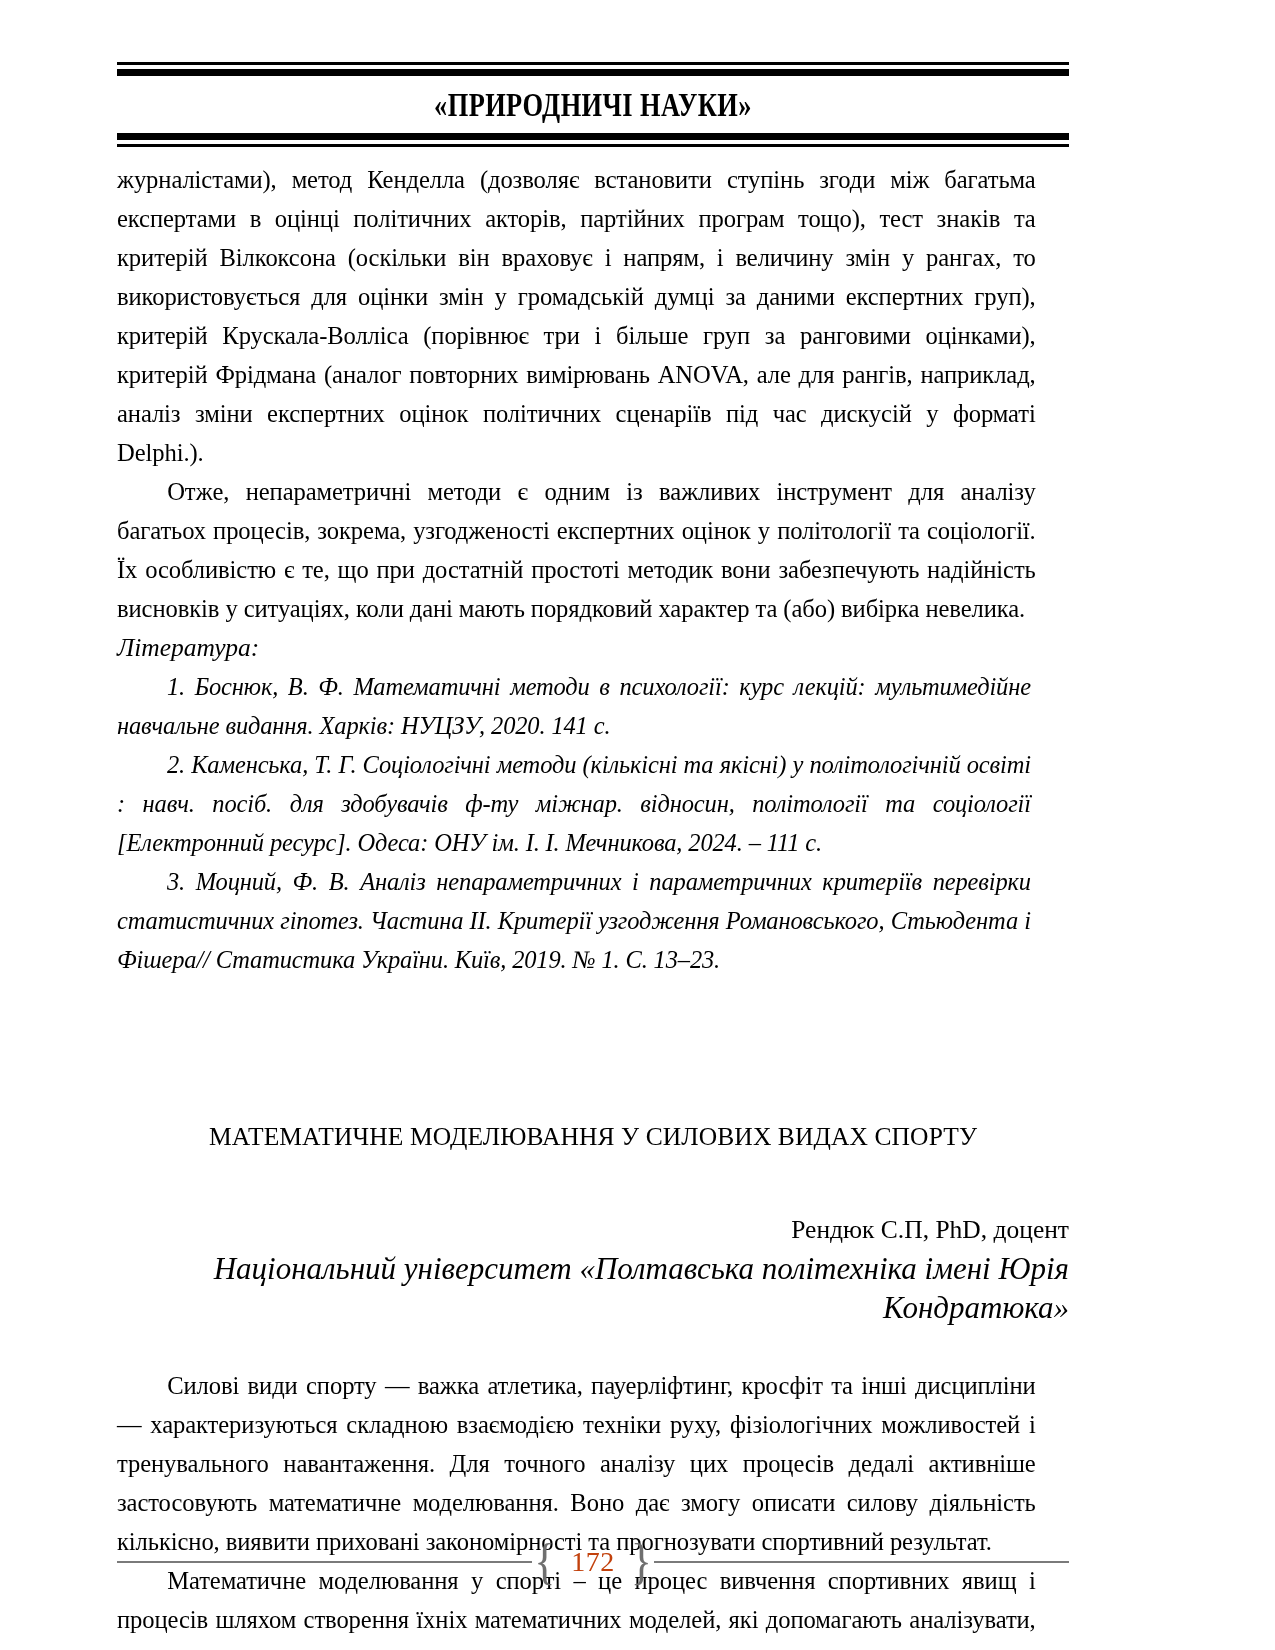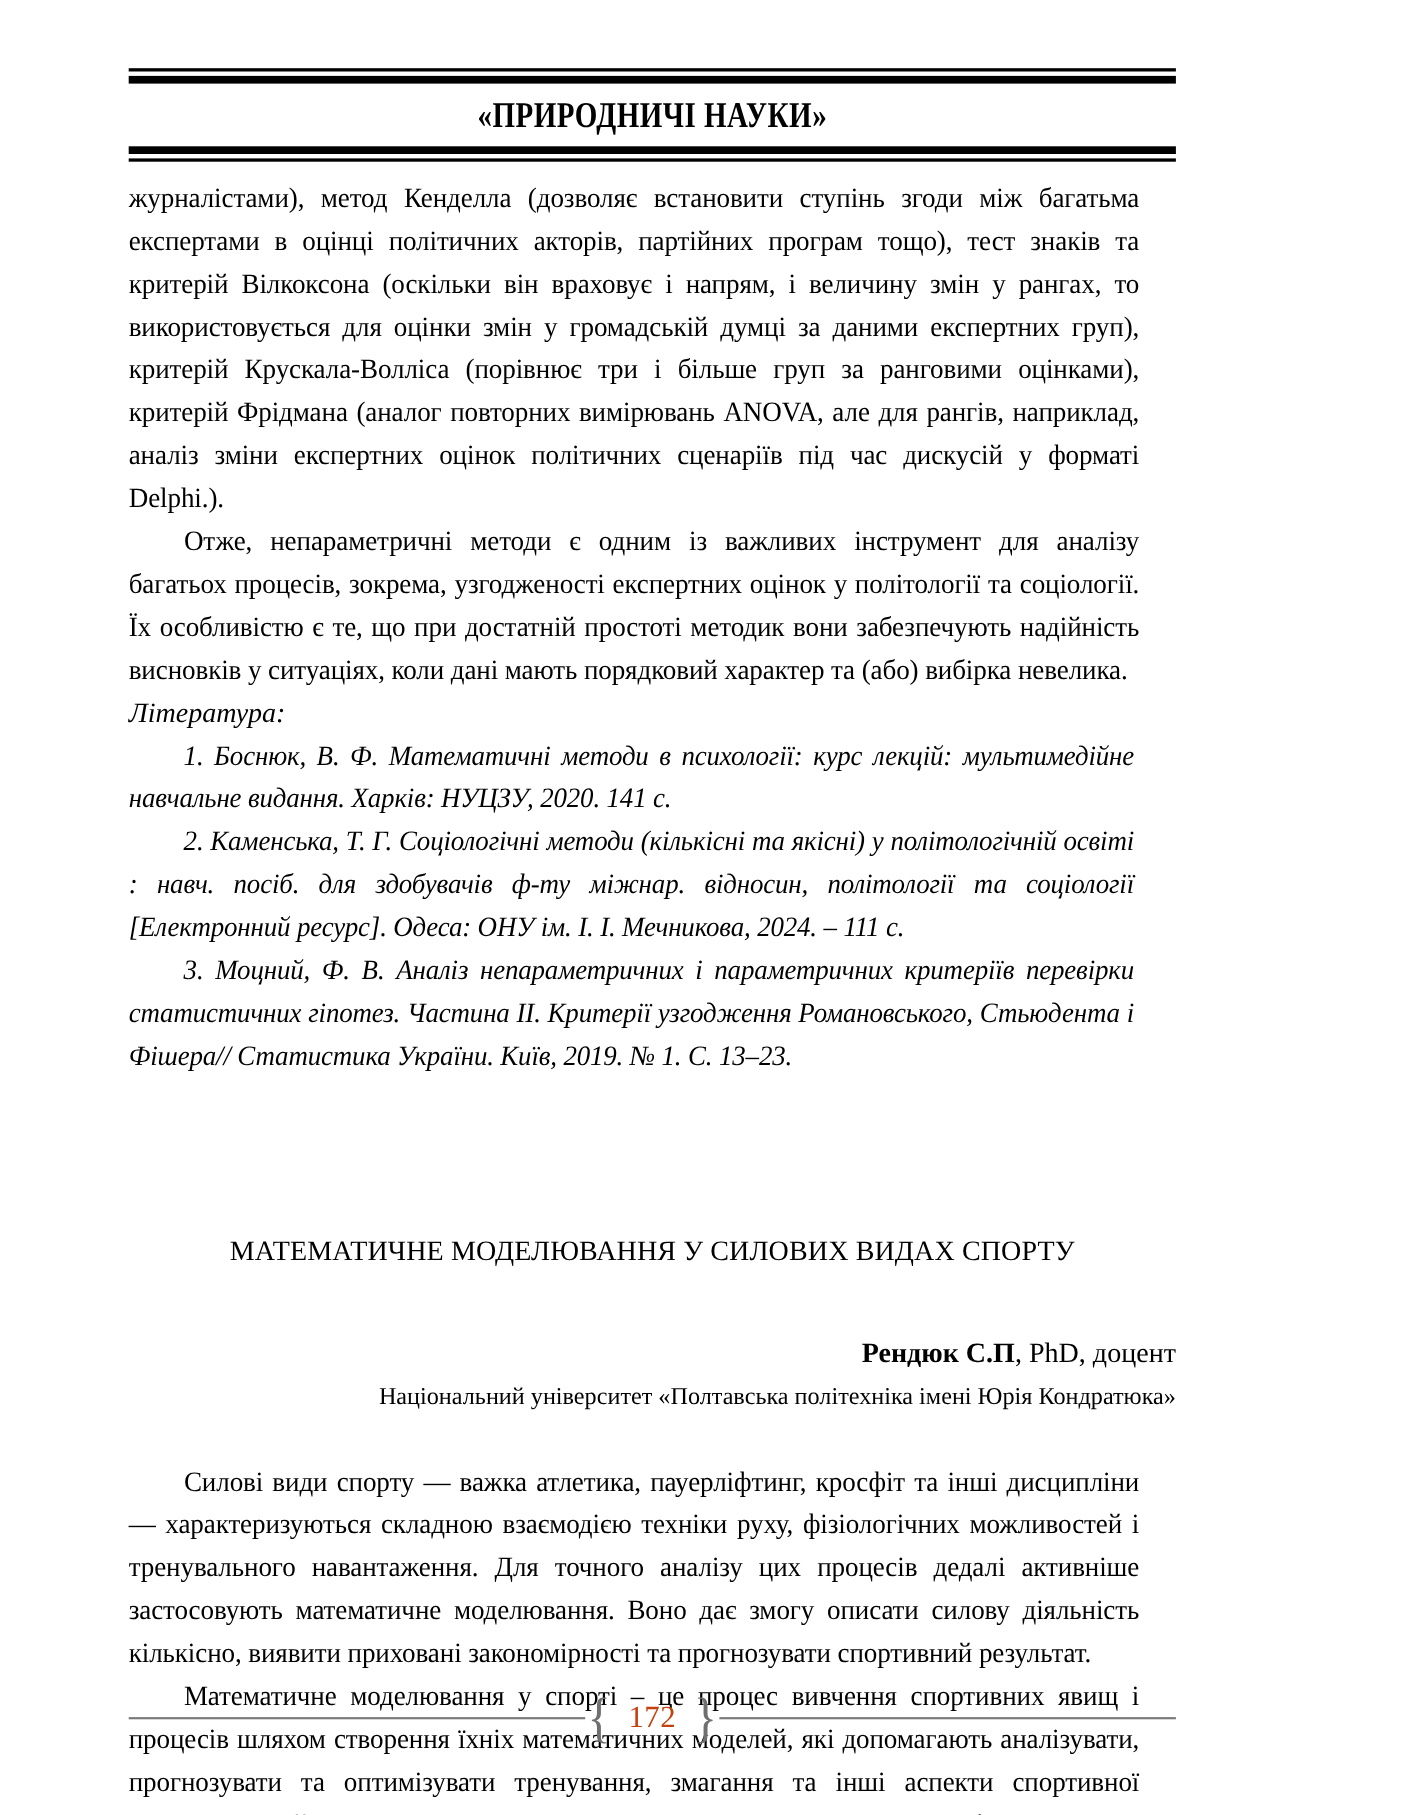--- a/index.html
+++ b/index.html
@@ -109,26 +109,27 @@
     line-height: 39px;
     letter-spacing: 0.1px;
   }
 
   p.author {
     margin: 0;
     text-align: right;
     font-size: 25.5px;
     line-height: 39px;
   }
-  p.author .surname { font-weight: bold; }
+  p.author .surname { font-weight: normal; }
 
   p.affiliation {
     margin: 0;
     text-align: right;
-    font-size: 22px;
+    font-style: italic;
+    font-size: 31px;
     line-height: 39px;
   }
 
   
   .footer {
     position: absolute;
     left: 112px;
     bottom: 66px;
     width: 952px;
     display: flex;

